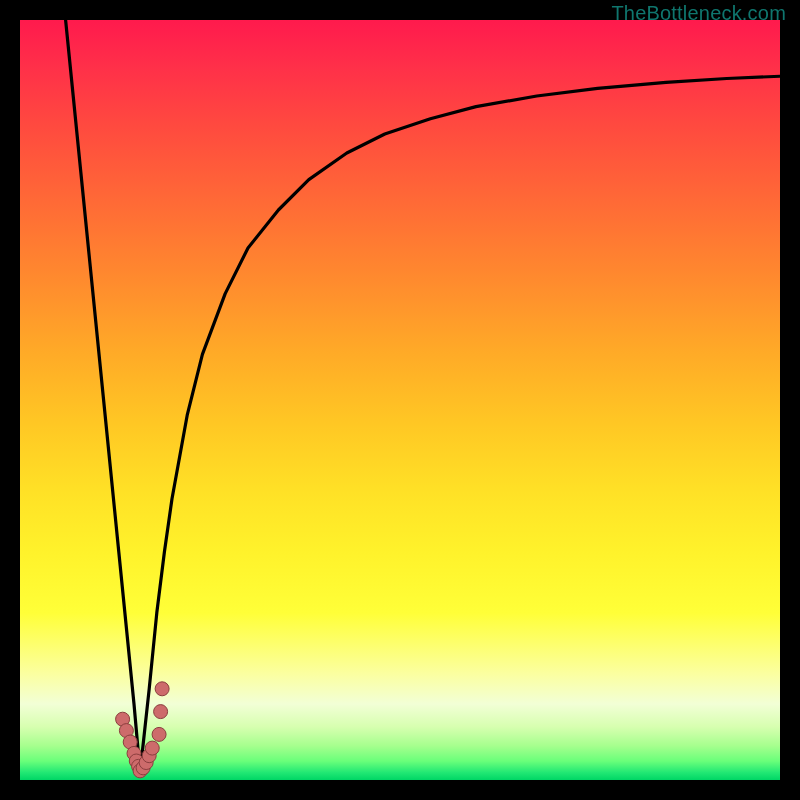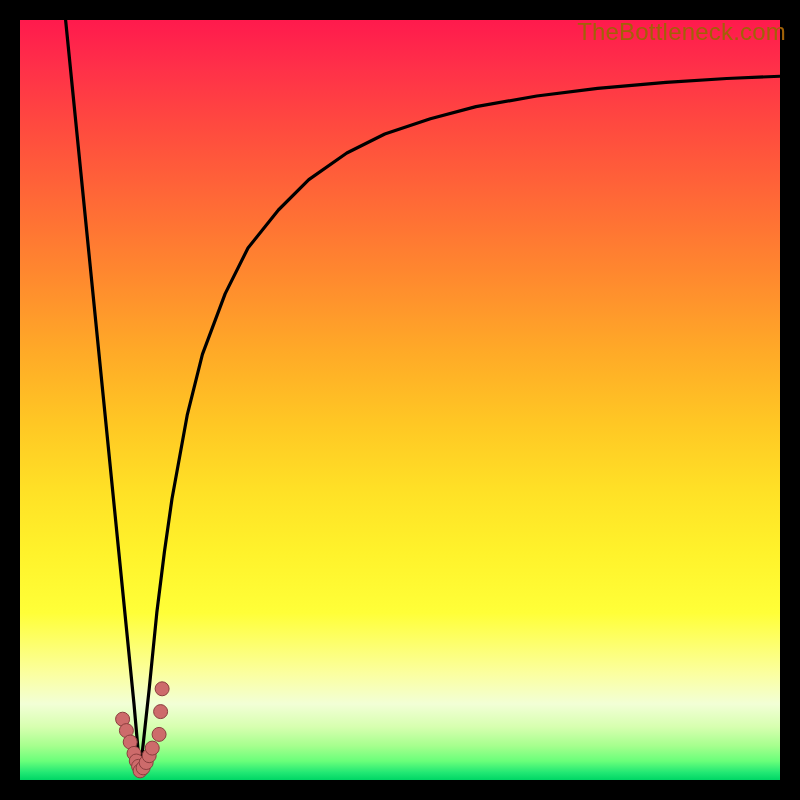--- a/index.html
+++ b/index.html
@@ -5,25 +5,25 @@
   * { margin: 0; padding: 0; box-sizing: border-box; }
   html, body { width: 800px; height: 800px; overflow: hidden; background: #000; }
   .outer {
     width: 800px;
     height: 800px;
     background: #000;
     position: relative;
   }
   .watermark {
     position: absolute;
-    top: 18px;
+    top: 2px;
     right: 14px;
     font-family: Arial, Helvetica, sans-serif;
-    font-size: 24px;
-    color: #a16207;
+    font-size: 20px;
+    color: #0f766e;
     letter-spacing: 0.2px;
     z-index: 10;
   }
   .plot-frame {
     position: absolute;
     left: 20px;
     top: 20px;
     width: 760px;
     height: 760px;
     overflow: hidden;

